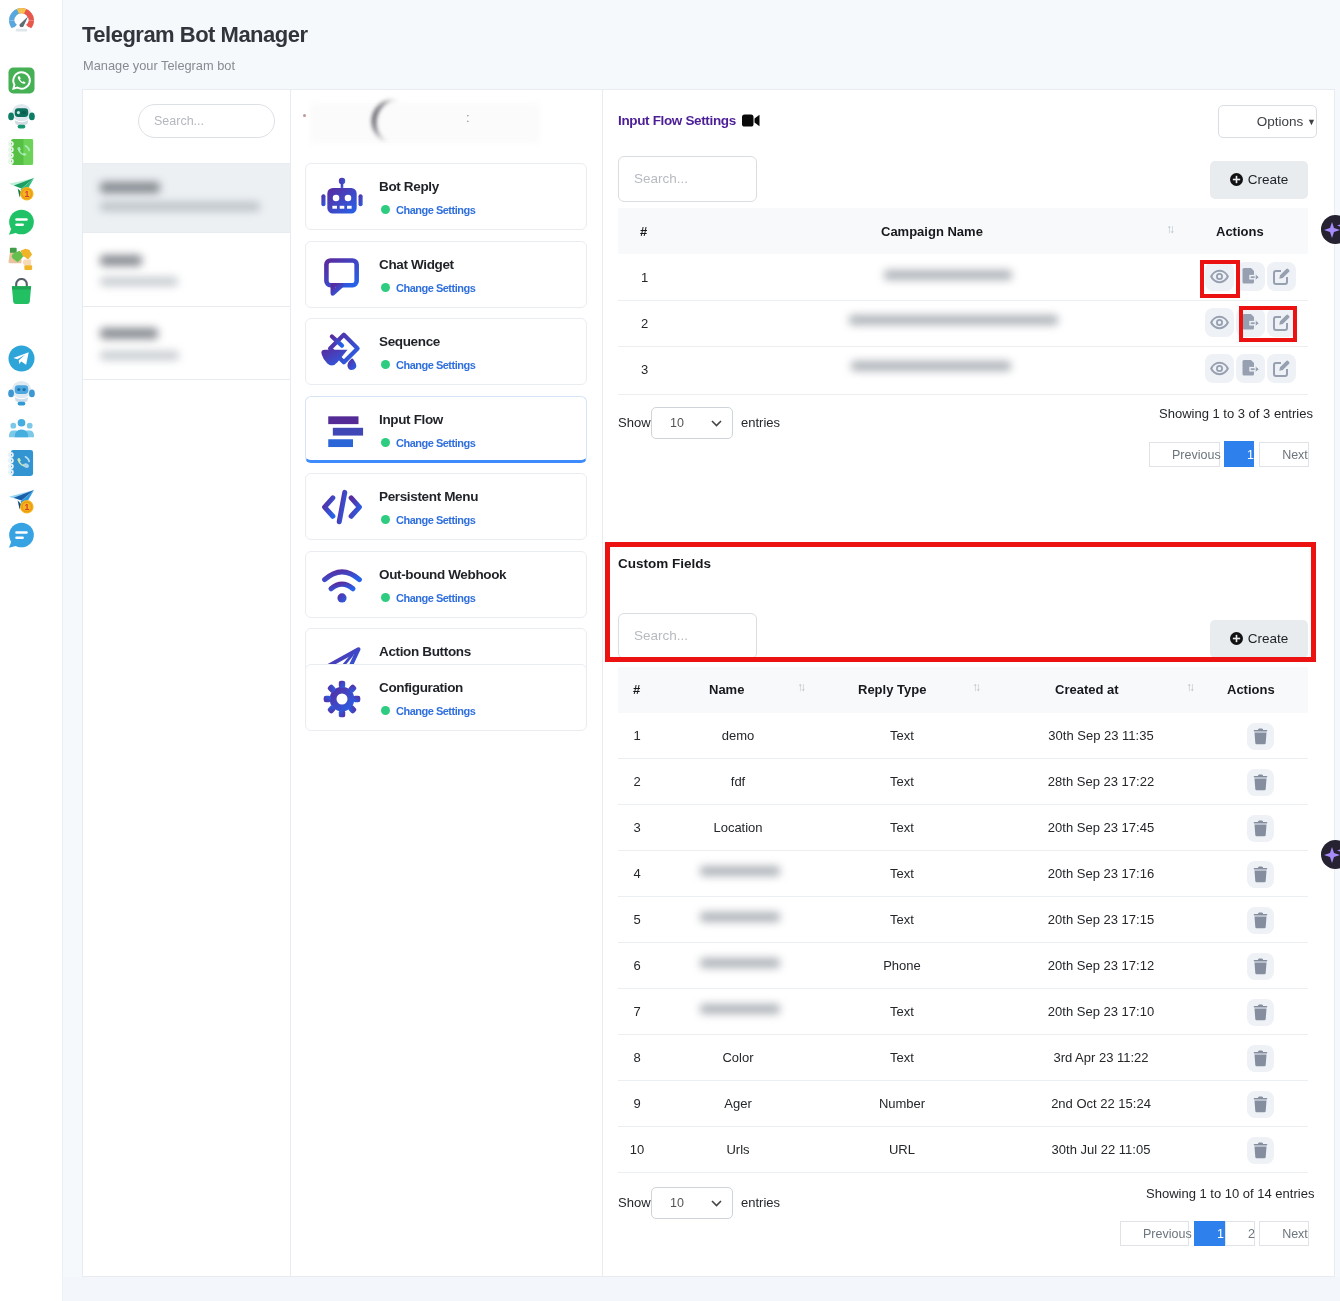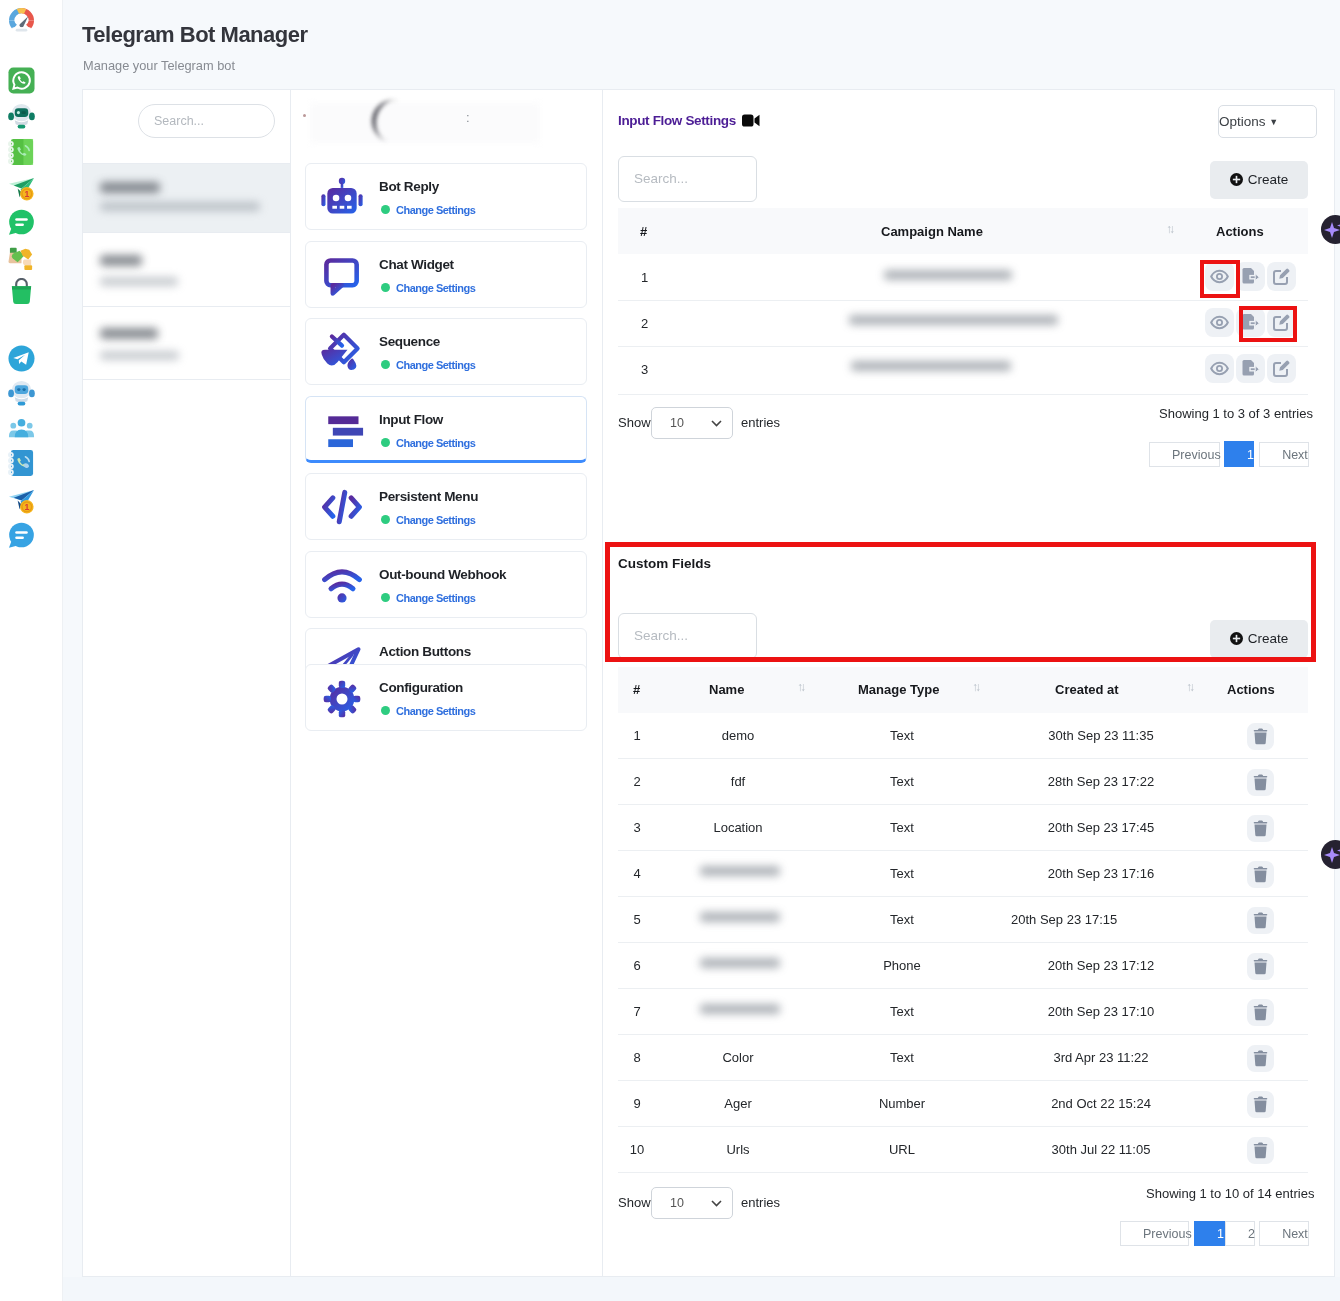--- a/index.html
+++ b/index.html
@@ -33,21 +33,21 @@
   .mcard .icon { position:absolute; left:14px; top:12px; width:44px; height:44px; }
   .mcard .t { position:absolute; left:73px; top:15px; font-size:13.5px; font-weight:700; color:#1f2227; letter-spacing:-0.35px; }
   .mcard .cs { position:absolute; left:73px; top:40px; font-size:11px; font-weight:700; color:#2f6fde; letter-spacing:-0.5px; }
   .mcard .dot { position:absolute; left:75px; top:41px; width:9px; height:9px; border-radius:50%; background:#2ecc80; }
   .mcard .cs span { margin-left:17px; }
 
   
   .rtitle { position:absolute; left:618px; top:113px; font-size:13.5px; font-weight:700; color:#4c1d95; letter-spacing:-0.35px; }
   .rsearch { position:absolute; left:618px; width:139px; height:46px; border:1px solid #d9dee3; border-radius:6px; background:#fff; }
   .rsearch span { position:absolute; left:15px; top:14px; font-size:13.5px; color:#b6bbc1; }
-  .btn-outline { position:absolute; border:1px solid #d9dee4; border-radius:5px; background:#fff; font-size:13.5px; color:#3d4146; text-align:left; }
+  .btn-outline { position:absolute; border:1px solid #d9dee4; border-radius:5px; background:#fff; font-size:13.5px; color:#3d4146; text-align:right; }
   .btn-create { position:absolute; width:98px; height:38px; background:#e9ecef; border-radius:5px; font-size:13.5px; font-weight:400; color:#1d2025; text-align:center; line-height:38px; }
   .thead { position:absolute; left:618px; width:690px; height:46px; background:#f8f9fb; }
   .th { position:absolute; font-size:13px; font-weight:700; color:#17191d; }
   .cell { position:absolute; font-size:13px; color:#24272b; }
   .rowline { position:absolute; left:618px; width:690px; height:1px; background:#eceff2; }
   .sort { position:absolute; font-size:12px; color:#b9c0c9; letter-spacing:-3px; }
   .abtn { position:absolute; width:29px; height:29px; border-radius:8px; background:#eef1f5; }
   .abtn svg { position:absolute; left:5px; top:5px; }
   
   .pg { position:absolute; height:25px; border:1px solid #dfe3e8; background:#fff; color:#6c757d; font-size:12.5px; text-align:center; line-height:24px;padding-left:22px; }
@@ -349,21 +349,21 @@
   <div class="btn-create" style="left:1210px; top:620px;"><svg width="13" height="13" viewBox="0 0 16 16" style="vertical-align:-2px; margin-right:5px;">
         <circle cx="8" cy="8" r="8" fill="#111"></circle>
         <rect x="7" y="3.5" width="2" height="9" fill="#e9ecef"></rect>
         <rect x="3.5" y="7" width="9" height="2" fill="#e9ecef"></rect>
       </svg>Create</div>
 
   <div class="thead" style="top:667px;"></div>
   <div class="th" style="left:633px; top:682px;">#</div>
   <div class="th" style="left:709px; top:682px;">Name</div>
   <div class="sort" style="left:797px; top:680px;">↑↓</div>
-  <div class="th" style="left:858px; top:682px;">Manage Type</div>
+  <div class="th" style="left:858px; top:682px;">Reply Type</div>
   <div class="sort" style="left:972px; top:680px;">↑↓</div>
   <div class="th" style="left:1055px; top:682px;">Created at</div>
   <div class="sort" style="left:1186px; top:680px;">↑↓</div>
   <div class="th" style="left:1227px; top:682px;">Actions</div>
 
   <div class="cell" style="left:618px; top:728px; width:38px; text-align:center;">1</div>
   <div class="cell" style="left:663px; top:728px; width:150px; text-align:center;">demo</div>
   <div class="cell" style="left:827px; top:728px; width:150px; text-align:center;">Text</div>
   <div class="cell" style="left:1011px; top:728px; width:180px; text-align:center;">30th Sep 23 11:35</div>
   <div class="abtn" style="left:1247px; top:723px; width:27px; height:27px;">
@@ -402,21 +402,21 @@
   <div class="abtn" style="left:1247px; top:861px; width:27px; height:27px;">
       <svg width="17" height="17" viewBox="0 0 17 17" style="position:absolute; left:5px; top:5px;">
         <path d="M6.2 1.2 q0.3 -0.7 1 -0.7 h2.6 q0.7 0 1 0.7 l0.4 0.8 h3.3 q0.8 0 0.8 0.8 q0 0.8 -0.8 0.8 h-12 q-0.8 0 -0.8 -0.8 q0 -0.8 0.8 -0.8 h3.3 Z" fill="#848e9f"></path>
         <path d="M2.5 4.6 h12 l-0.8 10.3 q-0.1 1.3 -1.4 1.3 h-7.6 q-1.3 0 -1.4 -1.3 Z" fill="#848e9f"></path>
       </svg>
     </div>
   <div class="rowline" style="top:896px;"></div>
   <div class="cell" style="left:618px; top:912px; width:38px; text-align:center;">5</div>
   <div class="blurbar" style="left:700px; top:912px; width:80px; height:10px; background:#8d939b; opacity:.7;"></div>
   <div class="cell" style="left:827px; top:912px; width:150px; text-align:center;">Text</div>
-  <div class="cell" style="left:1011px; top:912px; width:180px; text-align:left;">20th Sep 23 17:15</div>
+  <div class="cell" style="left:1011px; top:912px; width:180px; text-align:center;">20th Sep 23 17:15</div>
   <div class="abtn" style="left:1247px; top:907px; width:27px; height:27px;">
       <svg width="17" height="17" viewBox="0 0 17 17" style="position:absolute; left:5px; top:5px;">
         <path d="M6.2 1.2 q0.3 -0.7 1 -0.7 h2.6 q0.7 0 1 0.7 l0.4 0.8 h3.3 q0.8 0 0.8 0.8 q0 0.8 -0.8 0.8 h-12 q-0.8 0 -0.8 -0.8 q0 -0.8 0.8 -0.8 h3.3 Z" fill="#848e9f"></path>
         <path d="M2.5 4.6 h12 l-0.8 10.3 q-0.1 1.3 -1.4 1.3 h-7.6 q-1.3 0 -1.4 -1.3 Z" fill="#848e9f"></path>
       </svg>
     </div>
   <div class="rowline" style="top:942px;"></div>
   <div class="cell" style="left:618px; top:958px; width:38px; text-align:center;">6</div>
   <div class="blurbar" style="left:700px; top:958px; width:80px; height:10px; background:#8d939b; opacity:.7;"></div>
   <div class="cell" style="left:827px; top:958px; width:150px; text-align:center;">Phone</div>

